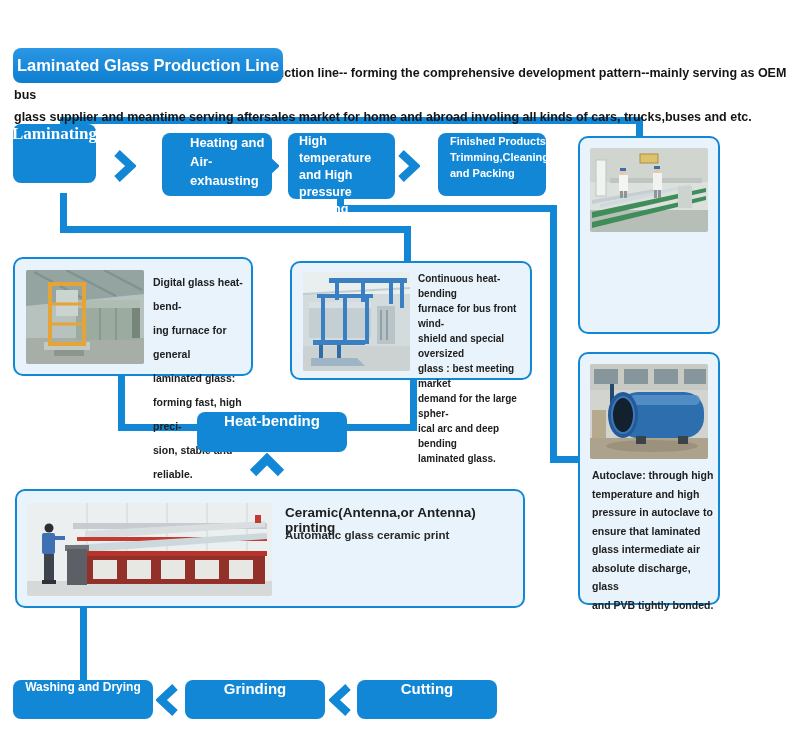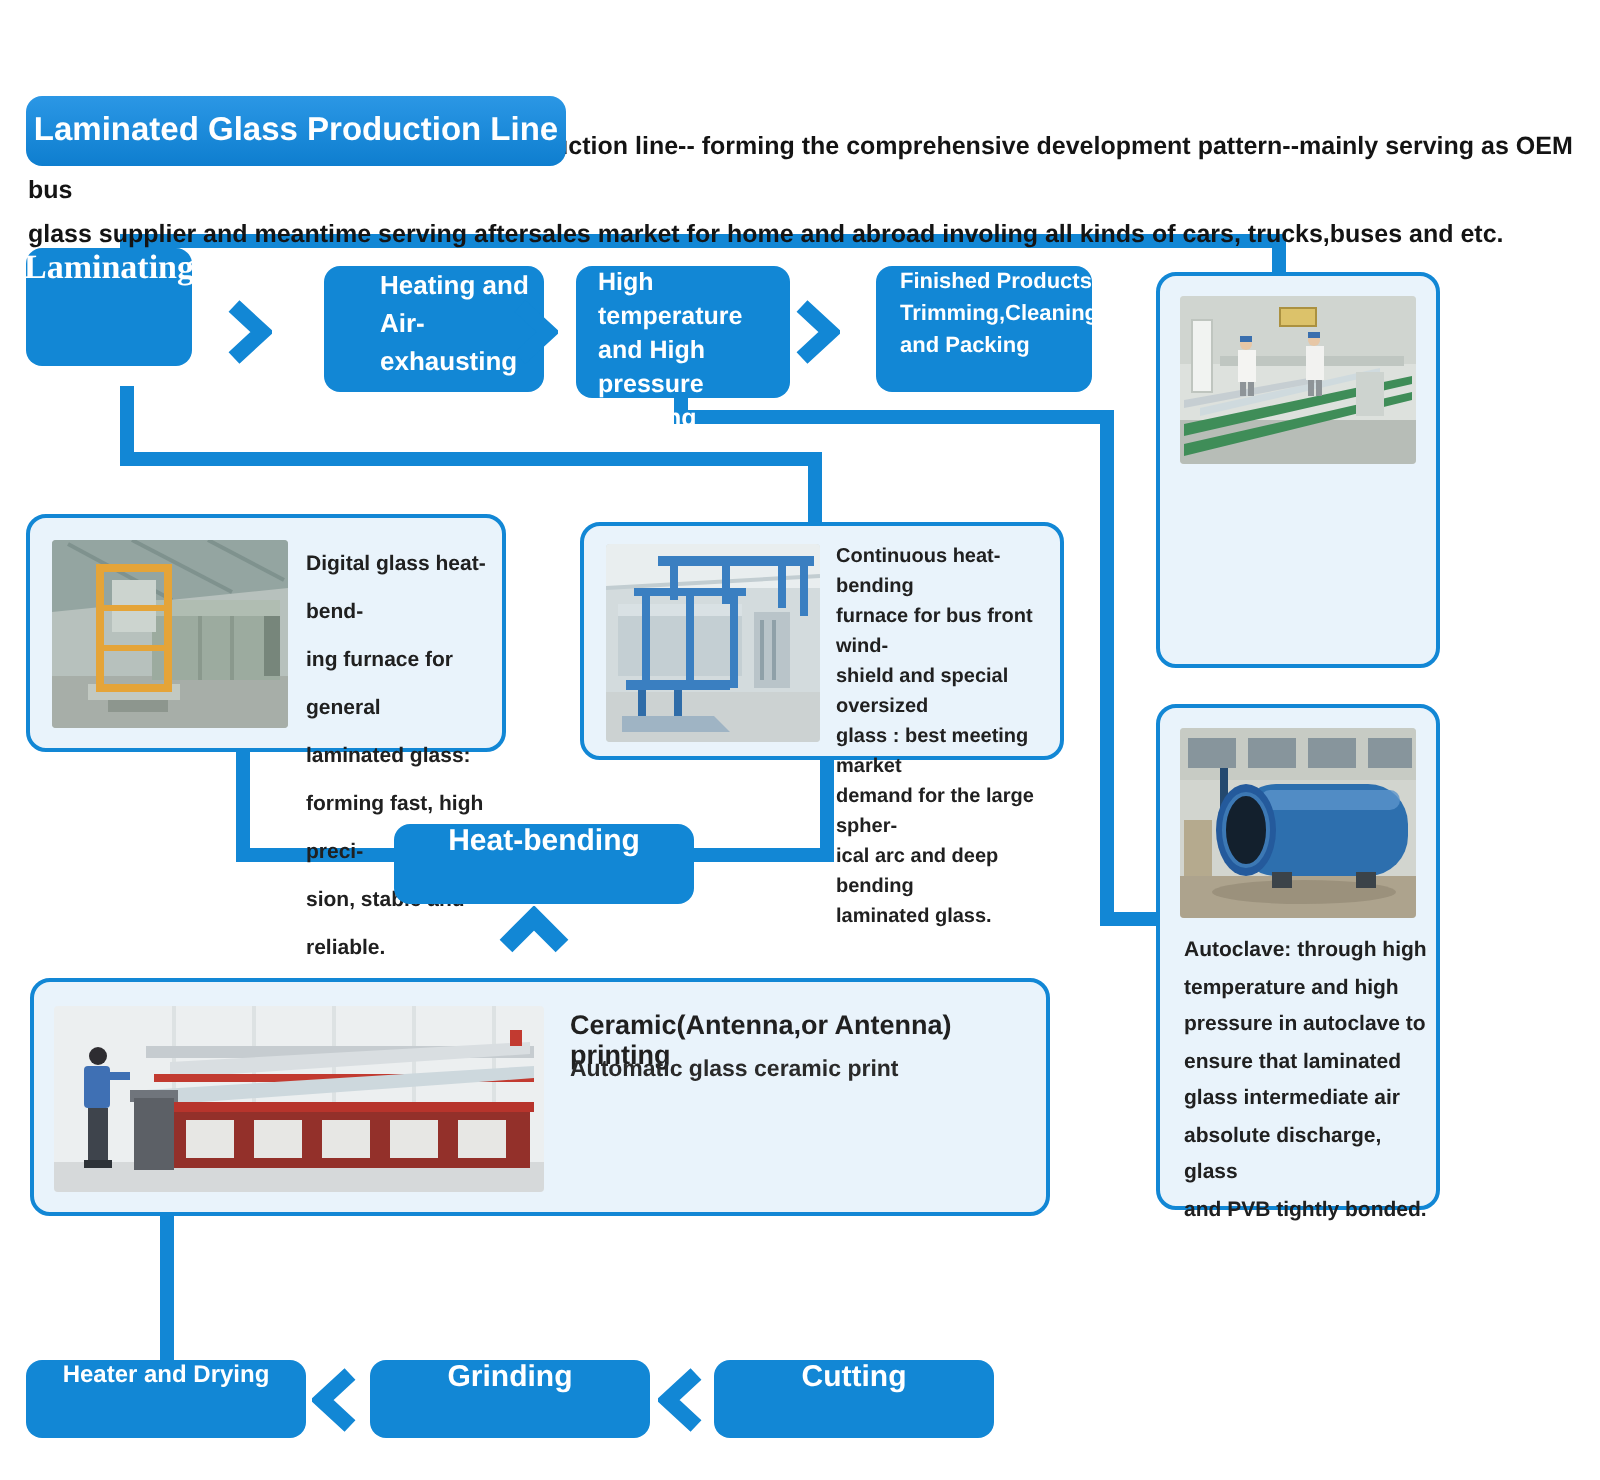--- a/index.html
+++ b/index.html
@@ -238,21 +238,21 @@
         <rect x="26" y="33" width="12" height="4" fill="#3f70b4"></rect>
         <rect x="17" y="51" width="10" height="26" fill="#3e444c"></rect>
         <rect x="15" y="77" width="14" height="4" fill="#2e3338"></rect>
       </svg>
     </div>
     <div class="cap" id="ceramic-title">Ceramic(Antenna,or Antenna) printing</div>
     <div class="cap" id="ceramic-sub">Automatic glass ceramic print</div>
   </div>
 
   <div class="bbox" id="bb-washing">
-    <span>Heater and Drying</span>
+    <span>Washing and Drying</span>
   </div>
   <div class="chev" style="left:156px;top:684px">
     <svg width="22" height="32">
         <polyline points="19,3 5,16 19,29" fill="none" stroke="#1287d5" stroke-width="8"></polyline>
       </svg>
   </div>
   <div class="bbox" id="bb-grinding">
     <span>Grinding</span>
   </div>
   <div class="chev" style="left:329px;top:684px">

